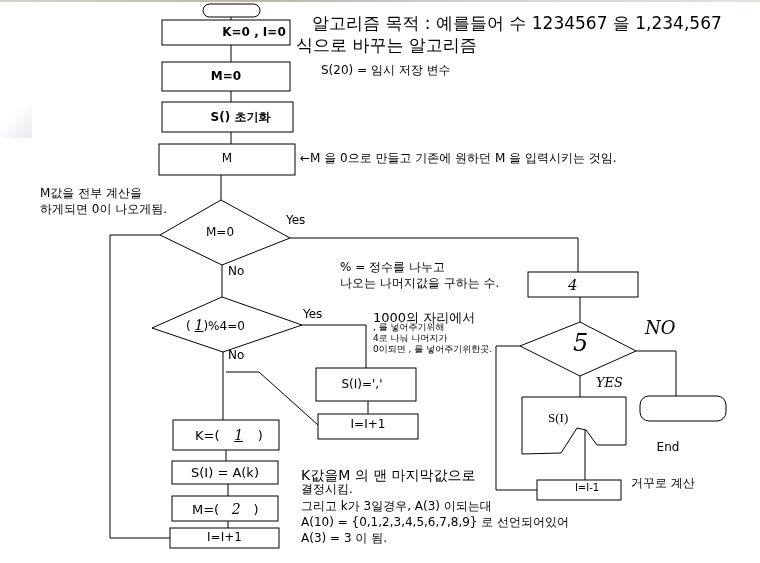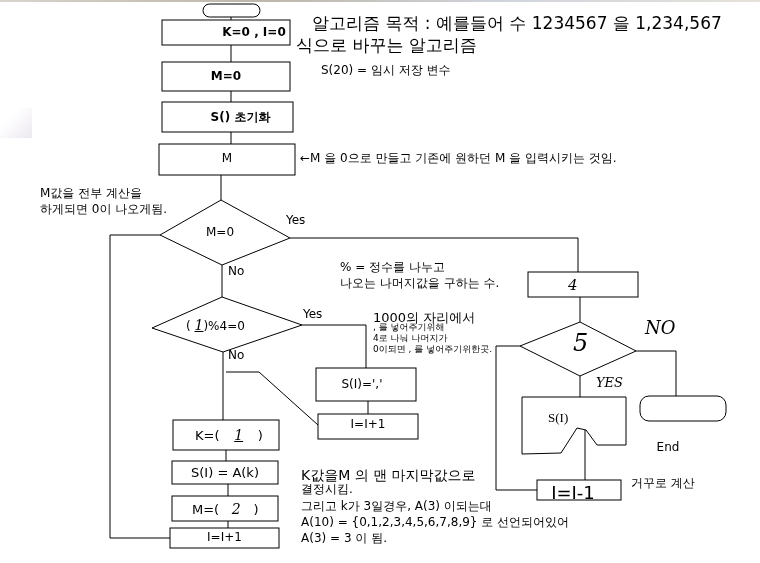--- a/index.html
+++ b/index.html
@@ -126,14 +126,14 @@
 <div class="t" style="left:301px;top:483px;font-size:12px;">결정시킴.</div>
 <div class="t" style="left:301px;top:500px;font-size:12px;">그리고 k가 3일경우, A(3) 이되는대</div>
 <div class="t" style="left:301px;top:516px;font-size:12px;">A(10) = {0,1,2,3,4,5,6,7,8,9} 로 선언되어있어</div>
 <div class="t" style="left:301px;top:532px;font-size:12px;">A(3) = 3 이 됨.</div>
 
 <div class="t hand" style="left:573px;top:330px;font-size:24px;">5</div>
 <div class="t hand" style="left:645px;top:318px;font-size:18px;">NO</div>
 <div class="t hand" style="left:596px;top:376px;font-size:13px;">YES</div>
 <div class="box-label" style="left:640px;top:400px;width:56px;margin-top:40px;">End</div>
 <div class="t" style="left:548px;top:411px;font-size:13px;font-family:Liberation Serif, serif;">S(I)</div>
-<div class="box-label" style="left:531px;top:482px;width:84px;font-size:18px;">I=I-1</div>
+<div class="box-label" style="left:545px;top:482px;width:84px;font-size:10px;">I=I-1</div>
 <div class="t" style="left:631px;top:477px;font-size:12px;">거꾸로 계산</div>
 
 </body></html>

